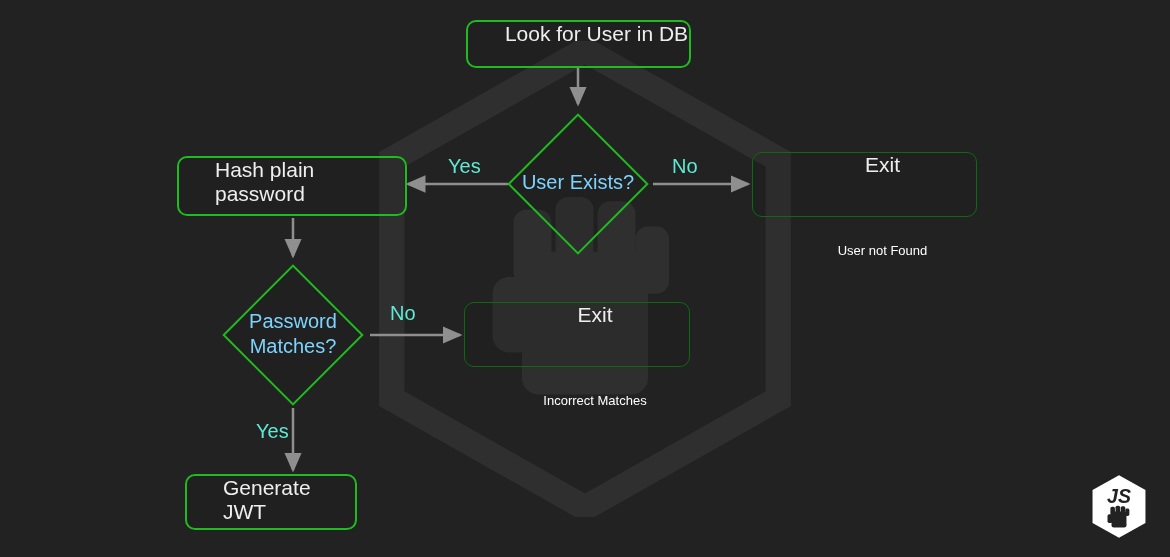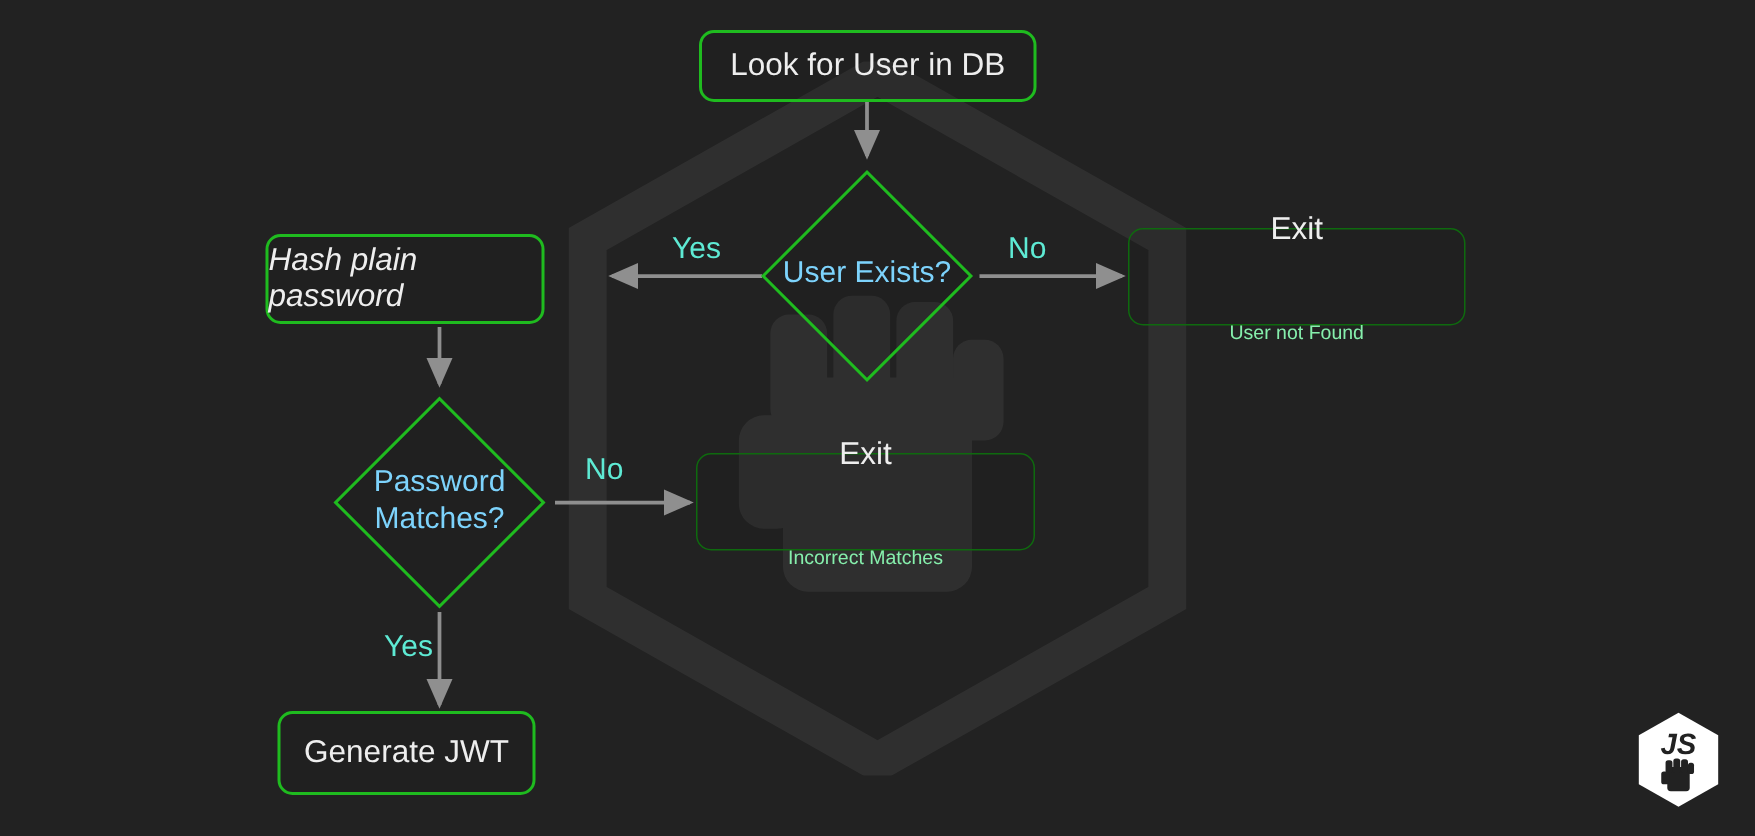--- a/index.html
+++ b/index.html
@@ -20,30 +20,30 @@
     pointer-events: none;
   }
   .box {
     position: absolute;
     border: 2.5px solid #1fbb1f;
     border-radius: 10px;
     color: #eeeeee;
     display: flex;
     flex-direction: column;
     align-items: center;
-    justify-content: center;
     background: rgba(0,0,0,0.05);
+    padding-left: 36px;
   }
   .box-thin {
     border-width: 1.5px;
     border-color: #0e6a0e;
     gap: 46px;
   }
   .box .title { font-size: 21px; font-weight: 400; }
-  .box .sub { font-size: 13px; color: #86efac; margin-top: 3px; }
+  .box .sub { font-size: 13px; color: #ffffff; margin-top: 20px; }
   .diamond-wrap {
     position: absolute;
   }
   .diamond {
     position: absolute;
     border: 2.5px solid #1fbb1f;
     background: rgba(0,0,0,0.05);
     transform: rotate(45deg);
   }
   .diamond-text {
@@ -110,21 +110,21 @@
 
 <div class="box" style="left:466px; top:20px; width:225px; height:48px;">
   <div class="title">Look for User in DB</div>
 </div>
 
 <div class="diamond-wrap" style="left:578px; top:184px;">
   <div class="diamond" style="left:-50px; top:-50px; width:100px; height:100px;"></div>
   <div class="diamond-text" style="left:-80px; top:-13px;">User Exists?</div>
 </div>
 
-<div class="box" style="left:177px; top:156px; width:186px; height:60px;font-style:italic;">
+<div class="box" style="left:177px; top:156px; width:230px; height:60px;">
   <div class="title">Hash plain password</div>
 </div>
 
 <div class="box box-thin" style="left:752px; top:152px; width:225px; height:65px;">
   <div class="title">Exit</div>
   <div class="sub">User not Found</div>
 </div>
 
 <div class="diamond-wrap" style="left:293px; top:335px;">
   <div class="diamond" style="left:-50px; top:-50px; width:100px; height:100px;"></div>

